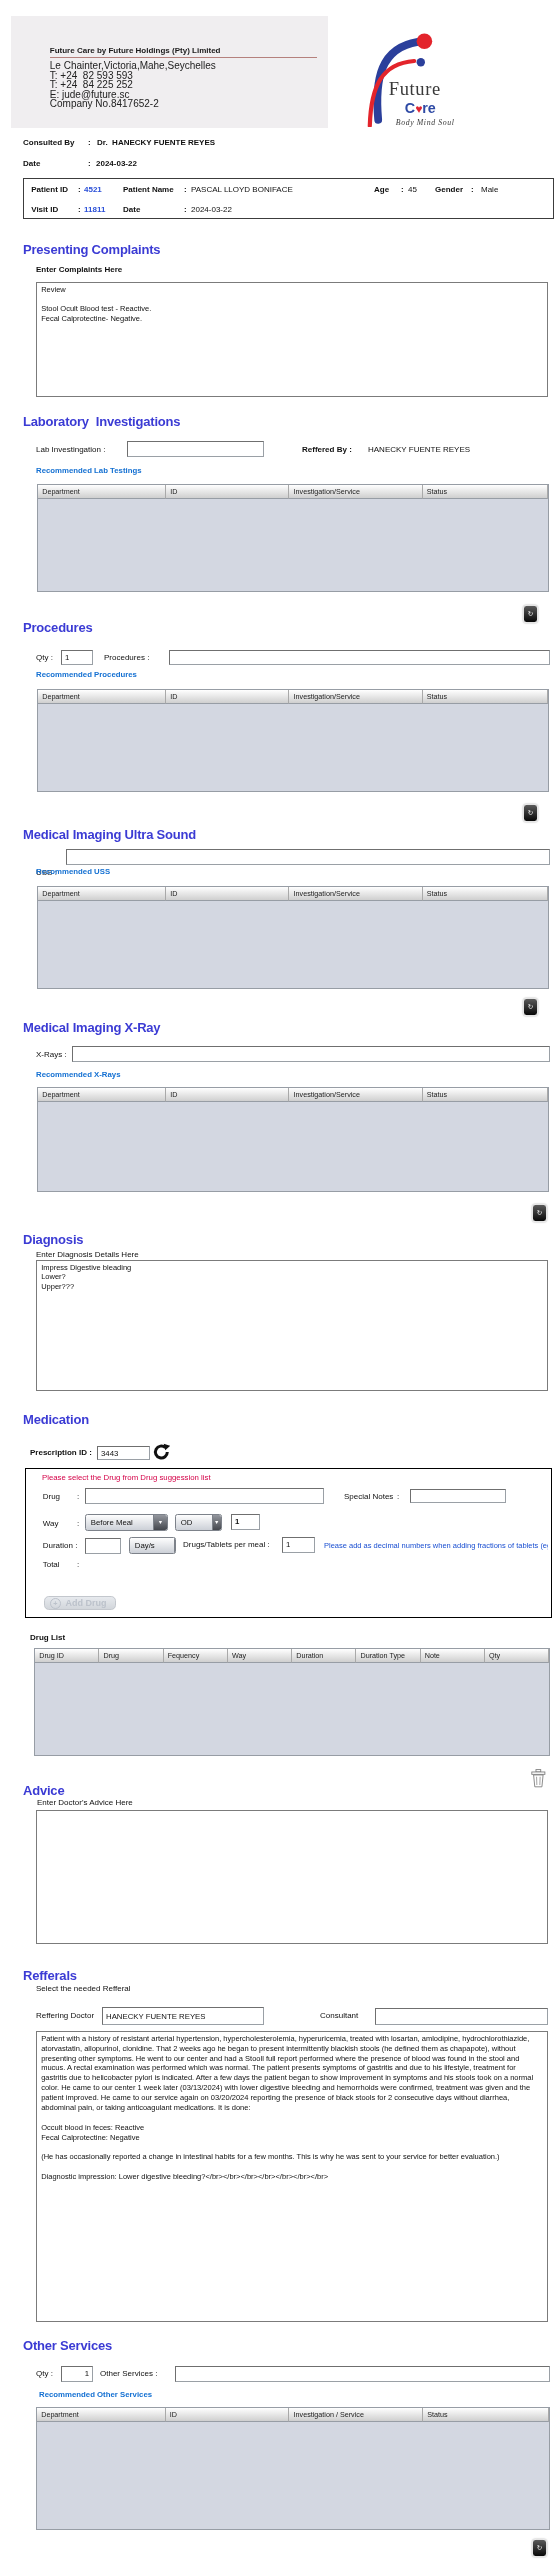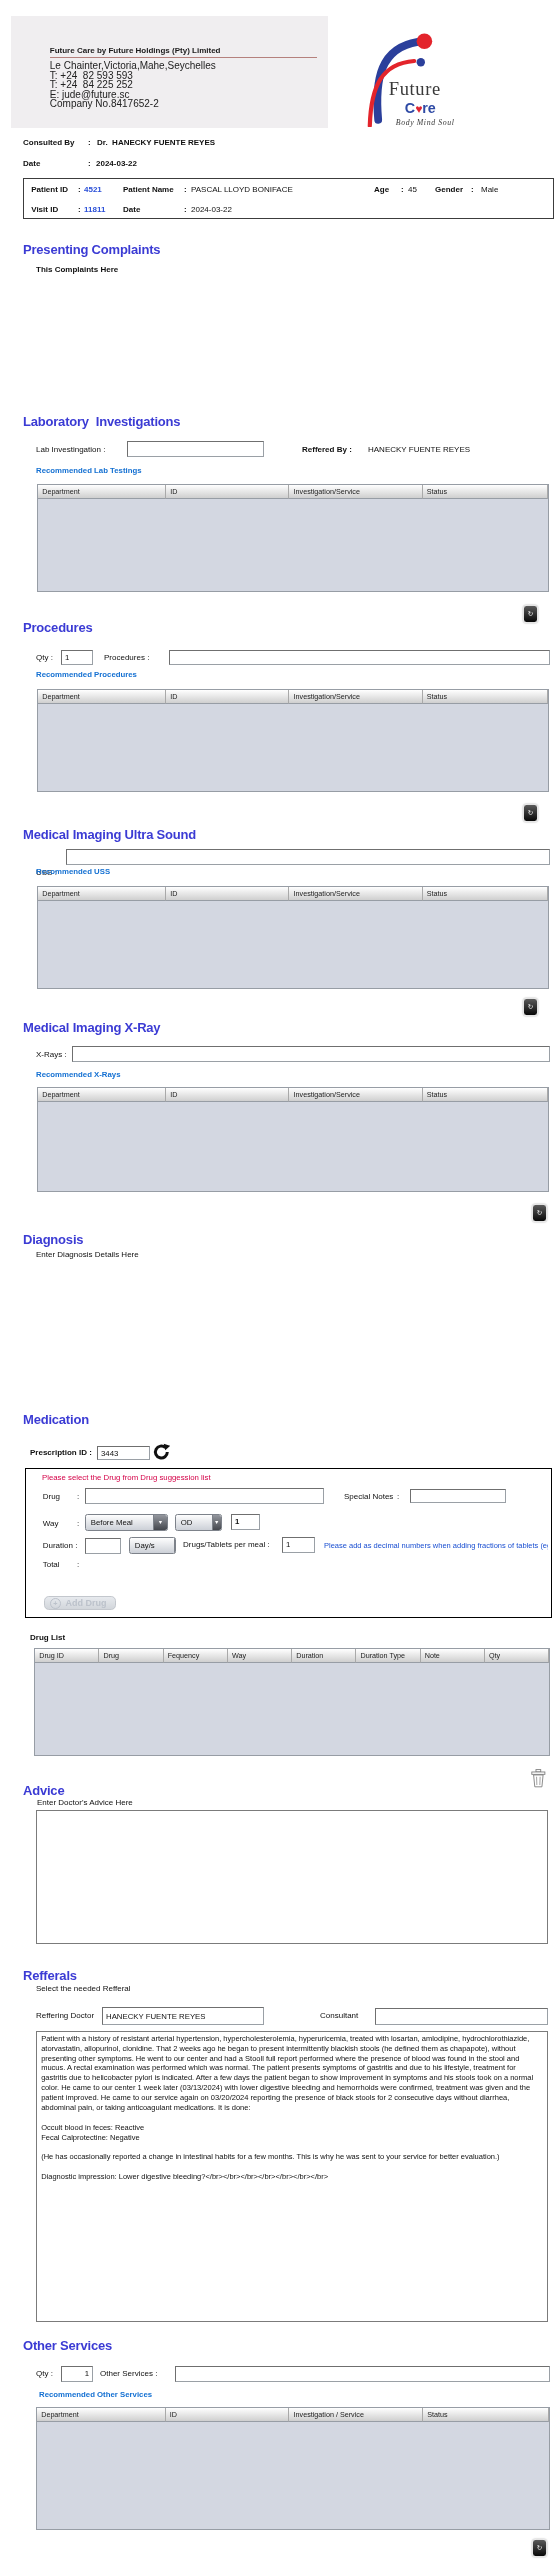--- a/index.html
+++ b/index.html
@@ -84,21 +84,25 @@
     <div class="abs lbl" style="left:457px;top:6px;">Male</div>
     <div class="abs lblb" style="left:7.2px;top:26px;">Visit ID</div>
     <div class="abs lblb" style="left:54px;top:26px;">:</div>
     <div class="abs lblb blueval" style="left:60px;top:26px;">11811</div>
     <div class="abs lblb" style="left:99px;top:26px;">Date</div>
     <div class="abs lblb" style="left:160px;top:26px;">:</div>
     <div class="abs lbl" style="left:167px;top:26px;">2024-03-22</div>
   </div>
 
   <div class="abs title" style="left:23px;top:242px;">Presenting Complaints</div>
-  <div class="abs lblb" style="left:36px;top:265px;">This Complaints Here</div>
+  <div class="abs lblb" style="left:36px;top:265px;">Enter Complaints Here</div>
+  <textarea class="box" style="left: 36px; top: 282px; width: 512px; height: 115px;">Review
+
+Stool Ocult Blood test - Reactive.
+Fecal Calprotectine- Negative.</textarea>
 
   <div class="abs title" style="left:23px;top:414px;">Laboratory  Investigations</div>
   <div class="abs lbl" style="left:36px;top:445px;">Lab Investingation :</div>
   <input class="inp" style="left: 127px; top: 441px; width: 137px; height: 15.5px;">
   <div class="abs lblb" style="left:302px;top:445px;">Reffered By :</div>
   <div class="abs lbl" style="left:368px;top:445px;">HANECKY FUENTE REYES</div>
   <div class="abs bluelink" style="left:36px;top:466px;">Recommended Lab Testings</div>
   <div class="grid" style="left:37px;top:484px;width:512px;height:108px;">
     <div class="hdr">
       <div class="th c1">Department</div>
@@ -156,20 +160,23 @@
       <div class="th c3">Investigation/Service</div>
       <div class="th c4">Status</div>
     </div>
   </div>
   <div class="trashb" style="left:532px;top:1204px;">
       <span>↻</span>
     </div>
 
   <div class="abs title" style="left:23px;top:1232px;">Diagnosis</div>
   <div class="abs lbl" style="left:36px;top:1250px;">Enter Diagnosis Details Here</div>
+  <textarea class="box" style="left: 36px; top: 1260px; width: 512px; height: 131px;">Impress Digestive bleading
+Lower?
+Upper???</textarea>
 
   <div class="abs title" style="left:23px;top:1412px;">Medication</div>
   <div class="abs lblb" style="left:30px;top:1448px;">Prescription ID :</div>
   <input class="inp" style="left: 97px; top: 1446px; width: 53px; height: 14.3px;" value="3443">
   <svg class="abs" style="left:153px;top:1443px;" width="16.7" height="18" viewBox="0 0 28 30">
     <path d="M24 15a10 10 0 1 1-3.2-7.3" fill="none" stroke="#111" stroke-width="5"></path>
     <polygon points="18,1 29,4.5 20.5,12" fill="#111"></polygon>
   </svg>
 
   <div class="abs" style="left:25px;top:1468px;width:527px;height:150px;border:1.8px solid #000;box-sizing:border-box;background:#fff;">

